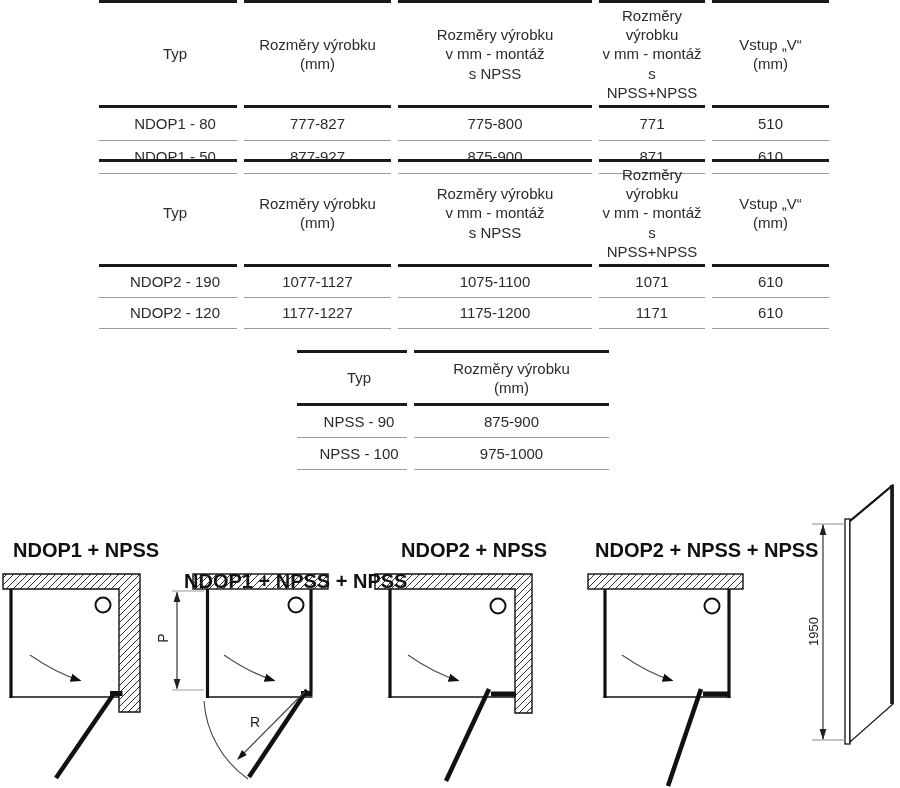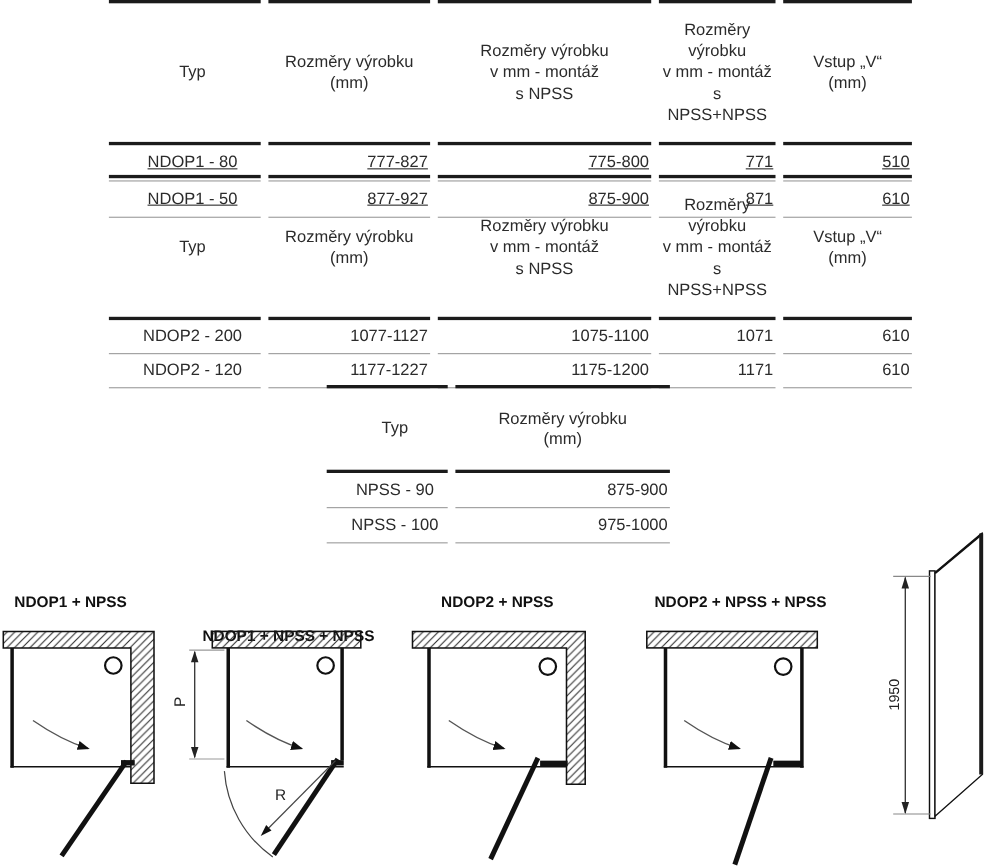--- a/index.html
+++ b/index.html
@@ -2,36 +2,36 @@
 <html><head>
 <meta charset="utf-8">
 <style>
   html,body{margin:0;padding:0;background:#fff;}
   .page{position:relative;width:900px;height:788px;background:#fff;overflow:hidden;
         font-family:"Liberation Sans",sans-serif;color:#2b2b2b;}
   table.tbl{position:absolute;border-collapse:separate;border-spacing:7px 0;
             font-size:15px;color:#2b2b2b;table-layout:fixed;}
   .tbl th{font-weight:normal;text-align:center;vertical-align:middle;white-space:pre-line;
           line-height:1.28;border-top:3px solid #1b1b1b;border-bottom:3px solid #1b1b1b;
-          padding:15px 2px;}
-  .tbl td{text-align:right;vertical-align:middle;padding:0 2px;}
+          padding:3px 2px;}
+  .tbl td{text-align:center;vertical-align:middle;padding:0 2px;}
   .tbl tbody tr+tr td{border-top:1px solid #9b9b9b;}
   .tbl tbody tr:last-child td{border-bottom:1px solid #9b9b9b;}
   .tbl .c-typ{text-align:center;padding-left:16px;}
   .t1{left:92px;top:0;}
   .t2{left:92px;top:159px;}
   .t3{left:290px;top:350px;}
-  .t1 th{height:62px;} .t1 td{height:32px;text-decoration:underline;}
+  .t1 th{height:62px;} .t1 td{height:32px;}
   .t2 th{height:68px;} .t2 td{height:30px;}
   .t3 th{height:44px;} .t3 td{height:31px;}
   .t1 .w1,.t2 .w1{width:120px;} .t1 .w2,.t2 .w2{width:143px;}
   .t1 .w3,.t2 .w3{width:190px;} .t1 .w4,.t2 .w4{width:102px;}
   .t1 .w5,.t2 .w5{width:113px;margin-top:25px;}
   .t3 .w1{width:92px;} .t3 .w2{width:191px;}
-  .dlabel{position:absolute;font-weight:bold;font-size:14px;color:#101010;white-space:nowrap;}
+  .dlabel{position:absolute;font-weight:bold;font-size:20px;color:#101010;white-space:nowrap;}
   .dimtxt{position:absolute;font-size:14px;color:#222;white-space:nowrap;}
   .rot{transform:rotate(-90deg);transform-origin:center center;text-align:center;}
   svg.canvas{position:absolute;left:0;top:0;pointer-events:none;}
 </style>
 </head>
 <body>
 
 <div class="page">
 
   <table class="tbl t1">
@@ -79,21 +79,21 @@
 s NPSS</th>
         <th class="w4">Rozměry výrobku
 v mm - montáž
 s NPSS+NPSS</th>
         <th class="w5">Vstup „V“
 (mm)</th>
       </tr>
     </thead>
     <tbody>
       <tr>
-        <td class="c-typ">NDOP2 - 200</td>
+        <td class="c-typ">NDOP2 - 190</td>
         <td>1077-1127</td>
         <td>1075-1100</td>
         <td>1071</td>
         <td>610</td>
       </tr>
       <tr>
         <td class="c-typ">NDOP2 - 120</td>
         <td>1177-1227</td>
         <td>1175-1200</td>
         <td>1171</td>

